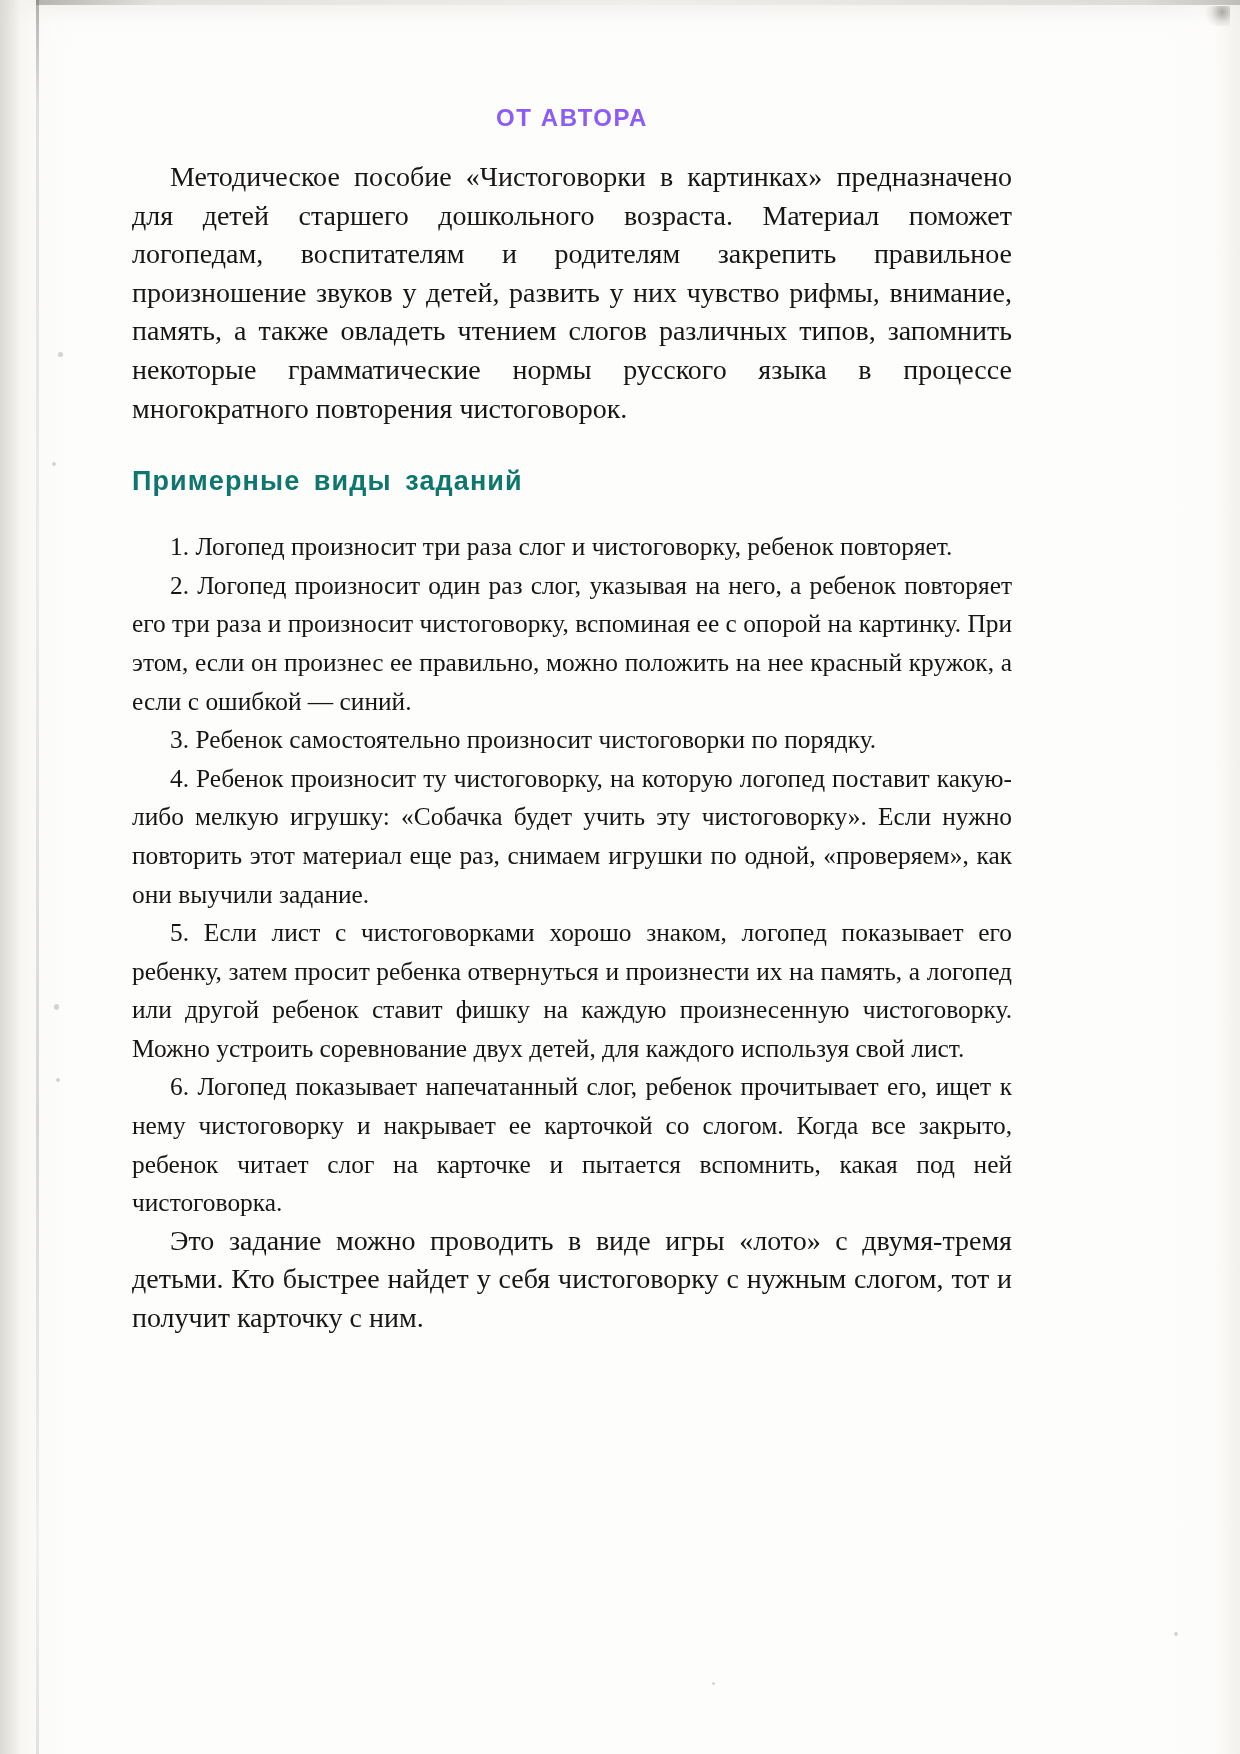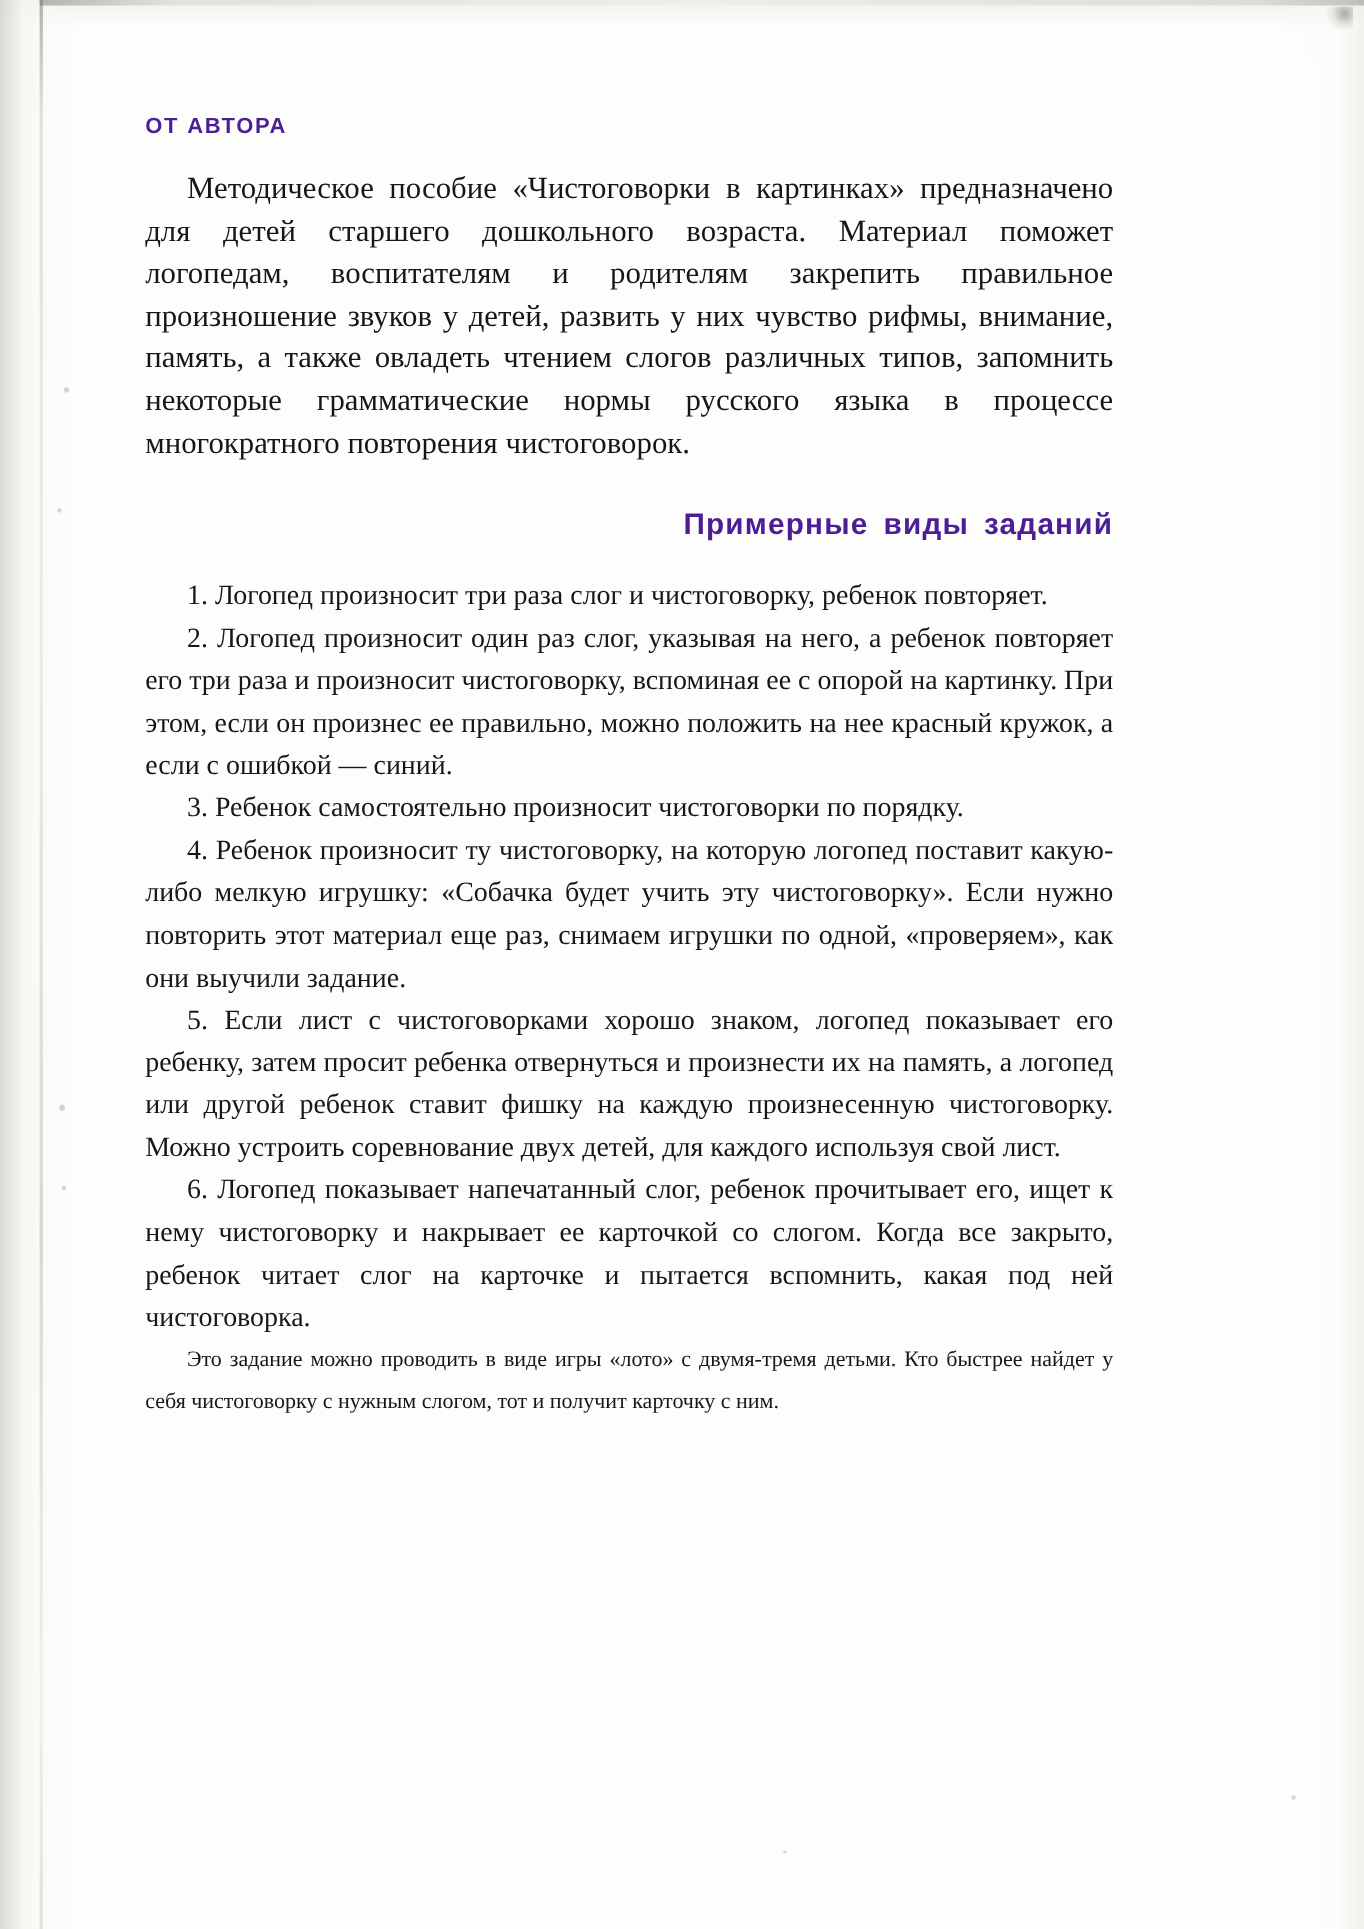--- a/index.html
+++ b/index.html
@@ -108,68 +108,68 @@
   .content {
     position: absolute;
     left: 132px;
     top: 104px;
     width: 880px;
   }
 
   .page-title {
     font-family: "Liberation Sans", "DejaVu Sans", sans-serif;
     font-weight: bold;
-    font-size: 20px;
+    font-size: 24px;
     letter-spacing: 1.6px;
-    text-align: left;
+    text-align: center;
     margin: 0 0 26px 0;
-    color: #4c1d95;
+    color: #8b5cf6;
   }
 
   .body-par {
     font-size: 28px;
     line-height: 38.6px;
     text-align: justify;
     text-justify: inter-word;
     text-indent: 38px;
     margin: 0;
     color: #171614;
     hyphens: manual;
     font-family: Liberation Serif, serif;
   }
 
   .section-title {
     font-family: "Liberation Sans", "DejaVu Sans", sans-serif;
     font-weight: bold;
     font-size: 27px;
     letter-spacing: 1.1px;
     word-spacing: 5px;
-    text-align: right;
+    text-align: left;
     margin: 38px 0 30px 0;
-    color: #4c1d95;
+    color: #0f766e;
   }
 
   .task-list {
     margin: 0;
     padding: 0;
     list-style: none;
   }
 
   .task-item {
     font-size: 25.4px;
     line-height: 38.6px;
     text-align: justify;
     text-justify: inter-word;
     text-indent: 38px;
     margin: 0;
     color: #171614;
   }
 
   .closing-par {
-    font-size: 20px;
+    font-size: 28px;
     line-height: 38.6px;
     text-align: justify;
     text-indent: 38px;
     margin: 0;
     color: #171614;
   }
 
   .last-line-flat {
     text-align-last: left;
   }

